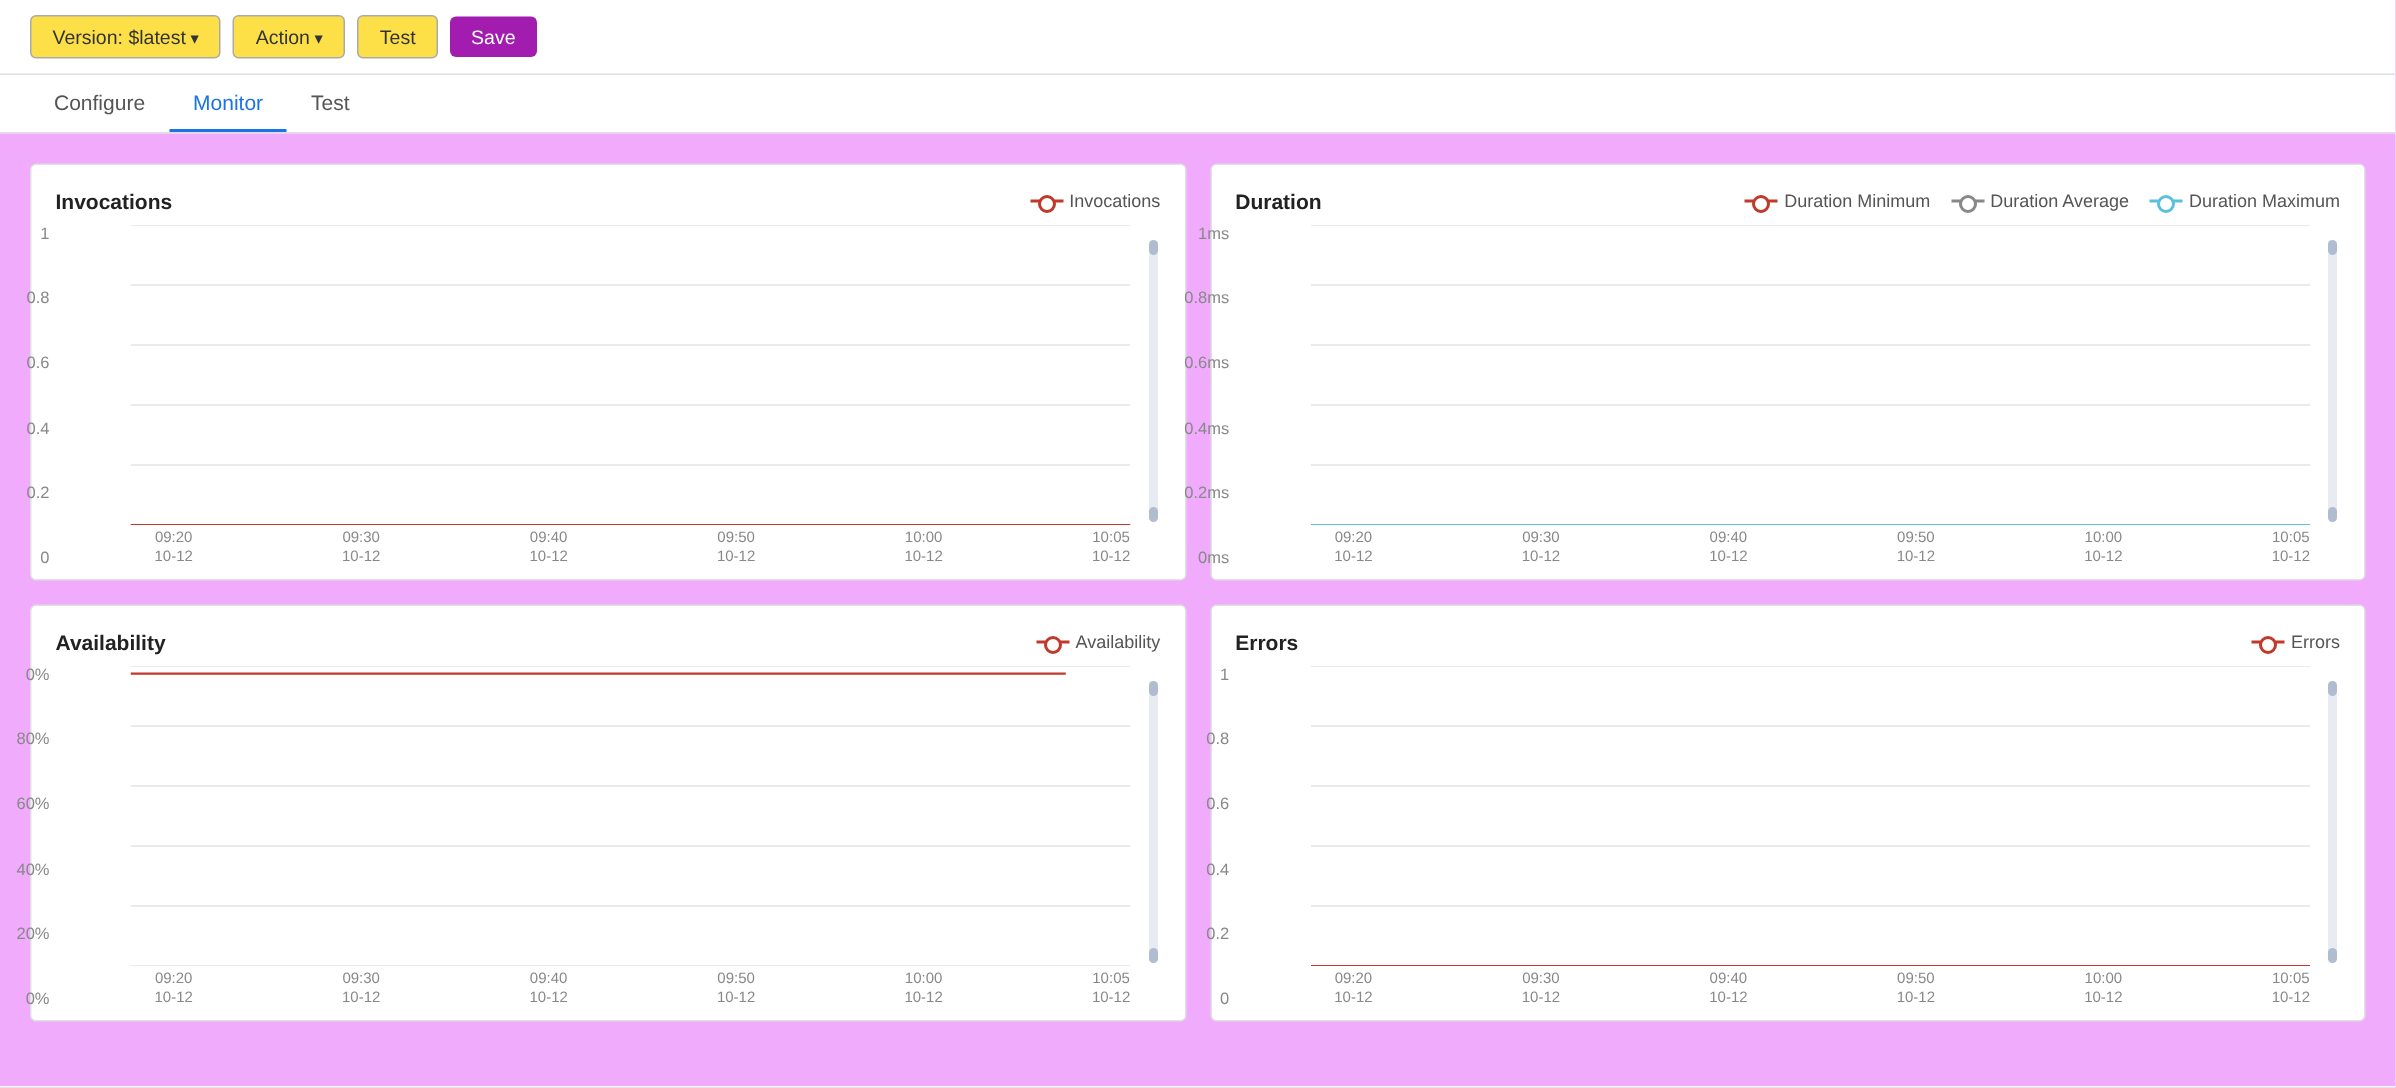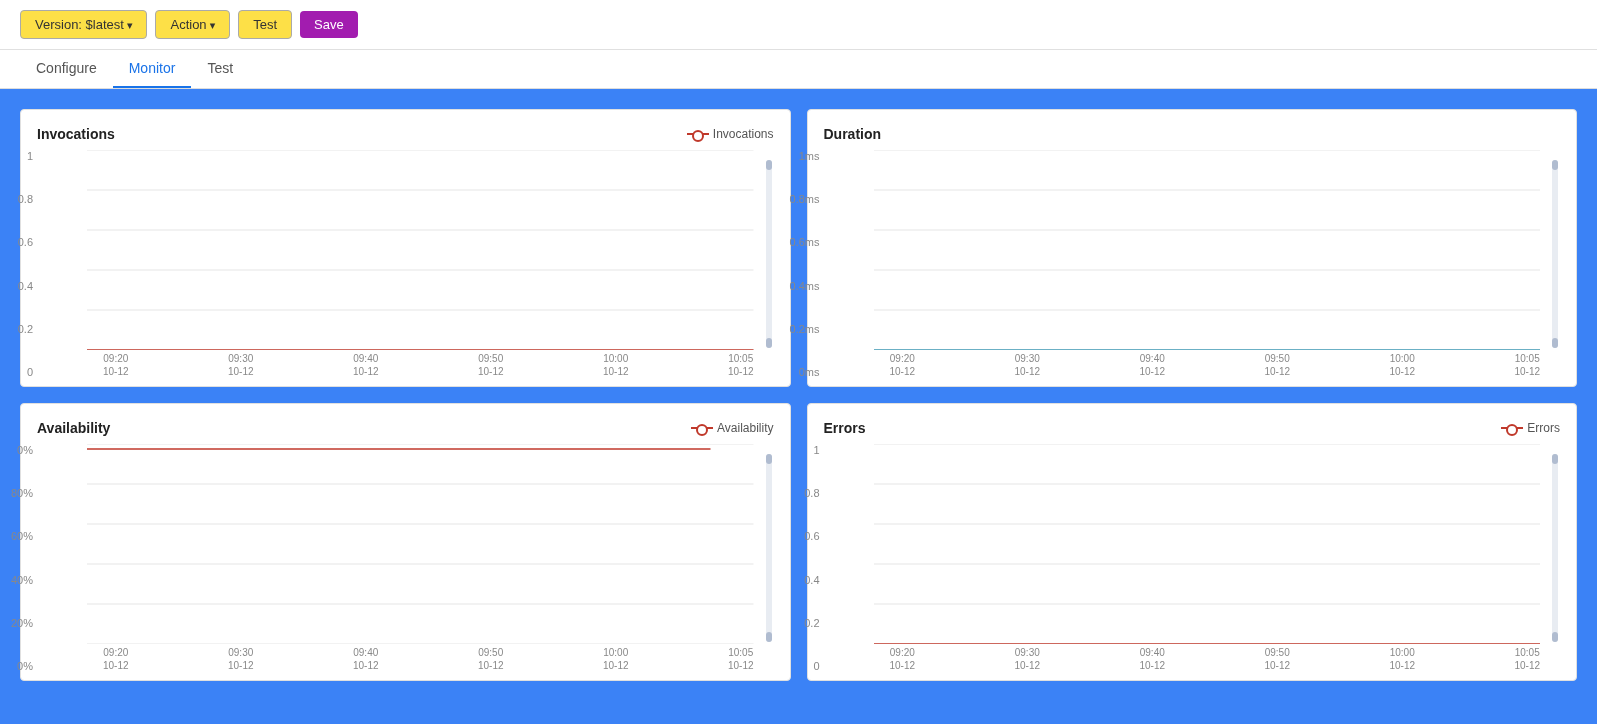--- a/index.html
+++ b/index.html
@@ -57,21 +57,21 @@
       border-bottom: 2px solid transparent;
     }
     .tab.active {
       color: #1a73e8;
       border-bottom: 2px solid #1a73e8;
       font-weight: 400;
     }
 
     .main-content {
       padding: 20px;
-      background: #3b82f6;
+      background: #f0abfc;
       min-height: calc(725px - 90px);
     }
 
     .charts-grid {
       display: grid;
       grid-template-columns: 1fr 1fr;
       grid-template-rows: auto auto;
       gap: 16px;
     }
 
@@ -253,20 +253,34 @@
         <div style="position:absolute;right:2px;top:10px;bottom:30px;width:6px;background:#e8ecf2;border-radius:3px;">
           <div style="width:6px;height:10px;background:#b0bcd0;border-radius:3px;position:absolute;top:0;"></div>
           <div style="width:6px;height:10px;background:#b0bcd0;border-radius:3px;position:absolute;bottom:0;"></div>
         </div>
       </div>
     </div>
 
     <div class="chart-card">
       <div class="chart-header">
         <span class="chart-title">Duration</span>
+        <div class="chart-legend">
+          <div class="legend-item">
+            <div class="legend-line legend-red"></div>
+            <span>Duration Minimum</span>
+          </div>
+          <div class="legend-item">
+            <div class="legend-line legend-gray"></div>
+            <span>Duration Average</span>
+          </div>
+          <div class="legend-item">
+            <div class="legend-line legend-cyan"></div>
+            <span>Duration Maximum</span>
+          </div>
+        </div>
       </div>
       <div style="position:relative;">
         <div class="y-axis-labels">
           <span>1ms</span>
           <span>0.8ms</span>
           <span>0.6ms</span>
           <span>0.4ms</span>
           <span>0.2ms</span>
           <span>0ms</span>
         </div>

